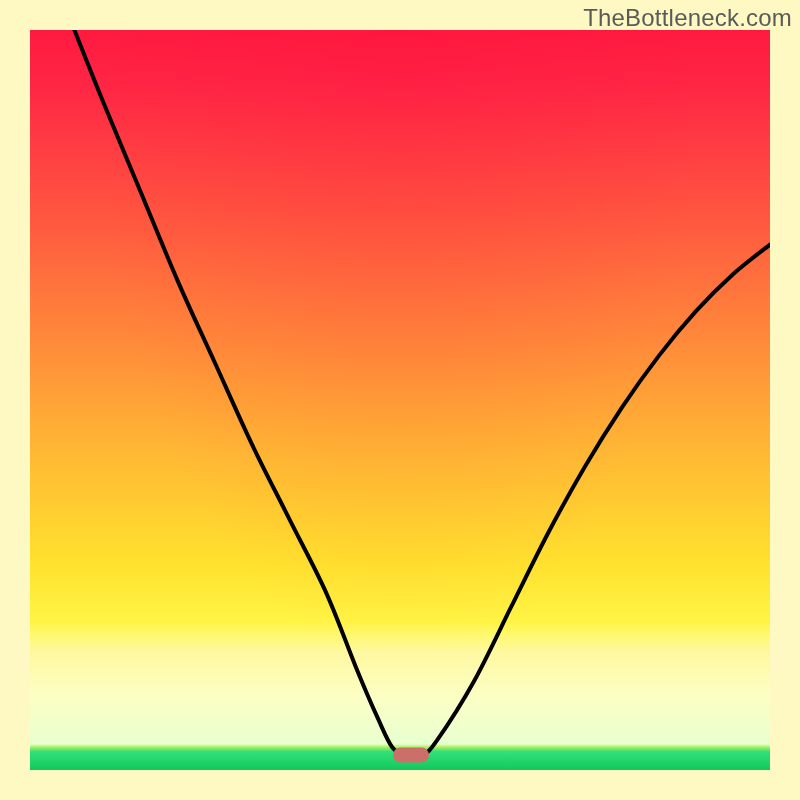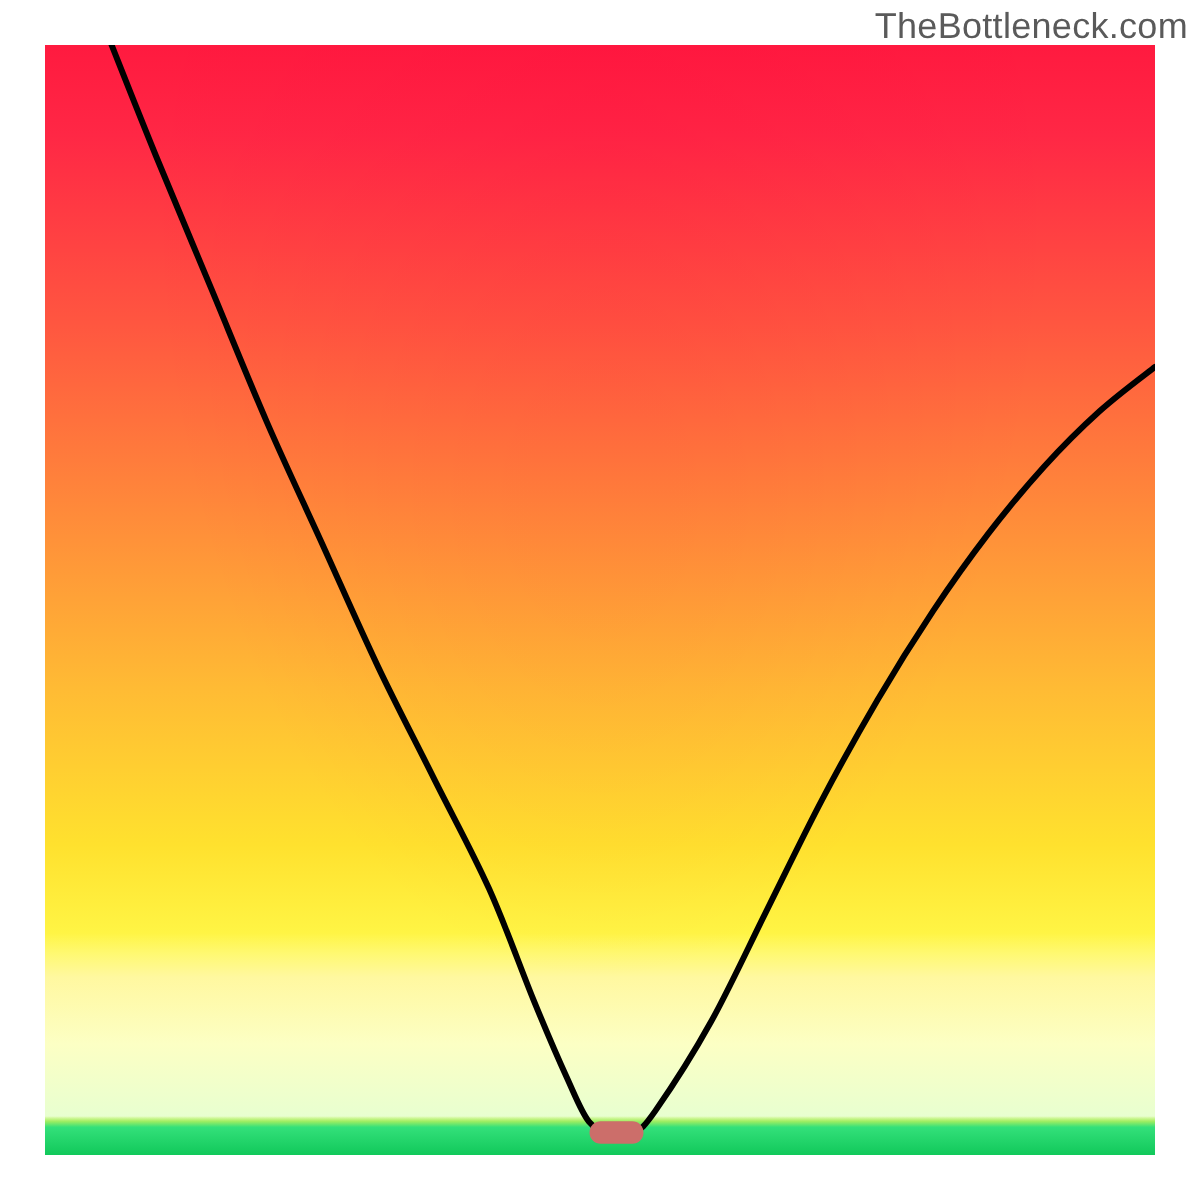--- a/index.html
+++ b/index.html
@@ -10,21 +10,21 @@
     background: #000000;
     overflow: hidden;
     font-family: Arial, Helvetica, sans-serif;
   }
   .frame {
     position: absolute;
     left: 0;
     top: 0;
     width: 800px;
     height: 800px;
-    background: #ffffff;
+    background: #fef9c3;
   }
   .chart-area {
     position: absolute;
     left: 30px;
     top: 30px;
     width: 740px;
     height: 740px;
     overflow: hidden;
   }
   .gradient-bg {

